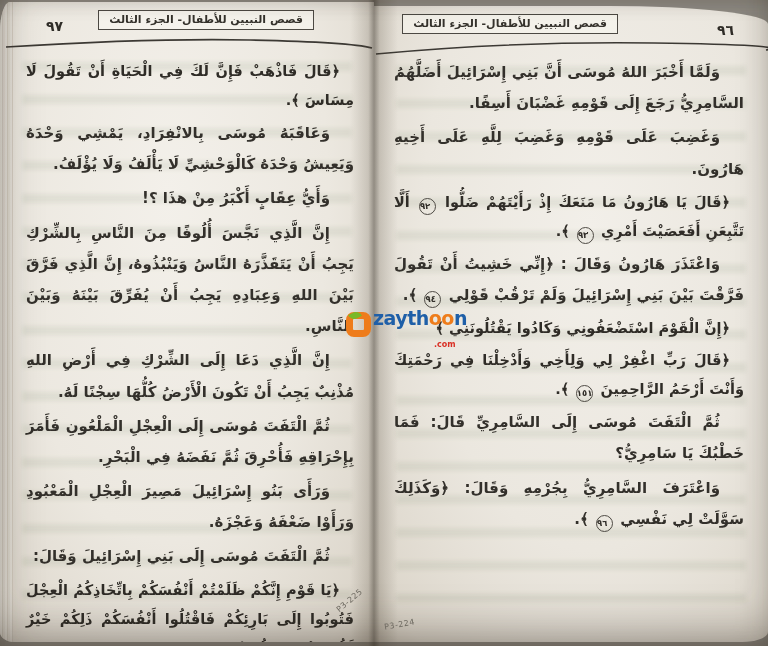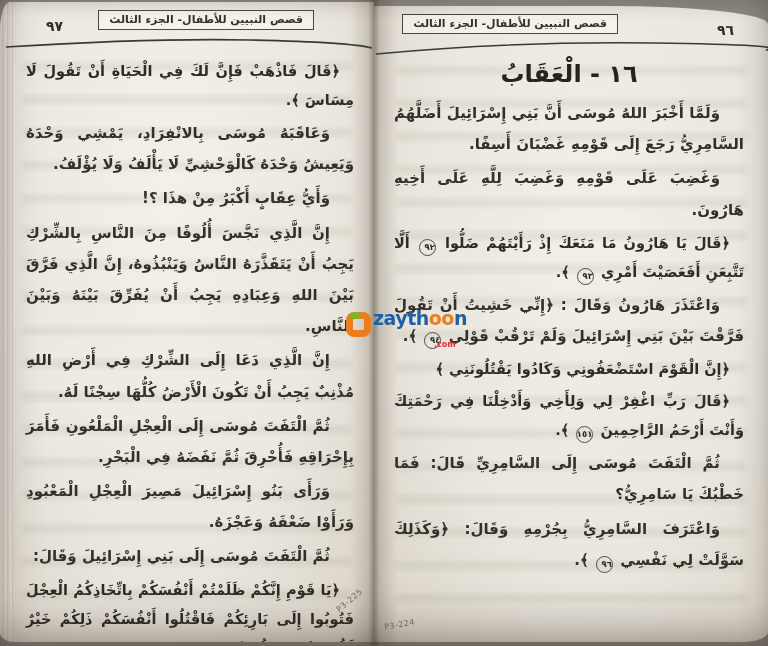--- a/index.html
+++ b/index.html
@@ -78,21 +78,21 @@
   .para{
     margin:3px 0;font-size:15px;font-weight:600;line-height:2.08;
     text-align:justify;text-indent:24px;color:#33302b;
   }
   .para.quran{
     font-size:14.5px;font-weight:600;text-indent:14px;line-height:2.0;
     color:#2f2c27;letter-spacing:-.2px;
   }
   .aya{
     display:inline-block;width:15px;height:15px;border:1px solid #4e4a44;
-    border-radius:50%;font-size:8.5px;line-height:14px;text-align:right;
+    border-radius:50%;font-size:8.5px;line-height:14px;text-align:left;
     vertical-align:-2px;margin:2px 2px;font-weight:bold;text-indent:0;
   }
 
   
   .wm{
     position:absolute;left:346px;top:306px;width:130px;height:42px;
     pointer-events:none;z-index:5;display:flex;align-items:flex-start;
     direction:ltr;font-weight:bold;
   }
   .wm-o{
@@ -148,21 +148,20 @@
     <div class="ghost"></div>
     <div class="page-inner">
       <div class="hdr">
         <span class="pnum" style="left:auto;right:34px;">٩٦</span>
         <span class="hdr-box" style="right:150px;">قصص النبيين للأطفال- الجزء الثالث</span>
         <svg class="hdr-rule" viewBox="0 0 394 20" preserveAspectRatio="none">
           <path d="M2,16 Q 140,3 280,5 T 392,12"></path>
         </svg>
       </div>
       <div class="body-text">
-        <div class="chapter">١٦ - الْعَقَابُ</div>
         <div>
             <p class="para normal">وَلَمَّا أَخْبَرَ اللهُ مُوسَى أَنَّ بَنِي إِسْرَائِيلَ أَضَلَّهُمُ السَّامِرِيُّ رَجَعَ إِلَى قَوْمِهِ غَضْبَانَ أَسِفًا.</p>
             <p class="para normal">وَغَضِبَ عَلَى قَوْمِهِ وَغَضِبَ لِلَّهِ عَلَى أَخِيهِ هَارُونَ.</p>
             <p class="para quran">﴿قَالَ يَا هَارُونُ مَا مَنَعَكَ إِذْ رَأَيْتَهُمْ ضَلُّوا <span class="aya">٩٢</span> أَلَّا تَتَّبِعَنِ أَفَعَصَيْتَ أَمْرِي <span class="aya">٩٣</span> ﴾.</p>
             <p class="para normal">وَاعْتَذَرَ هَارُونُ وَقَالَ : ﴿إِنِّي خَشِيتُ أَنْ تَقُولَ فَرَّقْتَ بَيْنَ بَنِي إِسْرَائِيلَ وَلَمْ تَرْقُبْ قَوْلِي <span class="aya">٩٤</span> ﴾.</p>
             <p class="para quran">﴿إِنَّ الْقَوْمَ اسْتَضْعَفُونِي وَكَادُوا يَقْتُلُونَنِي ﴾</p>
             <p class="para quran">﴿قَالَ رَبِّ اغْفِرْ لِي وَلِأَخِي وَأَدْخِلْنَا فِي رَحْمَتِكَ وَأَنْتَ أَرْحَمُ الرَّاحِمِينَ <span class="aya">١٥١</span> ﴾.</p>
             <p class="para normal">ثُمَّ الْتَفَتَ مُوسَى إِلَى السَّامِرِيِّ قَالَ: فَمَا خَطْبُكَ يَا سَامِرِيُّ؟</p>
             <p class="para normal">وَاعْتَرَفَ السَّامِرِيُّ بِجُرْمِهِ وَقَالَ: ﴿وَكَذَلِكَ سَوَّلَتْ لِي نَفْسِي <span class="aya">٩٦</span> ﴾.</p>
           </div>

